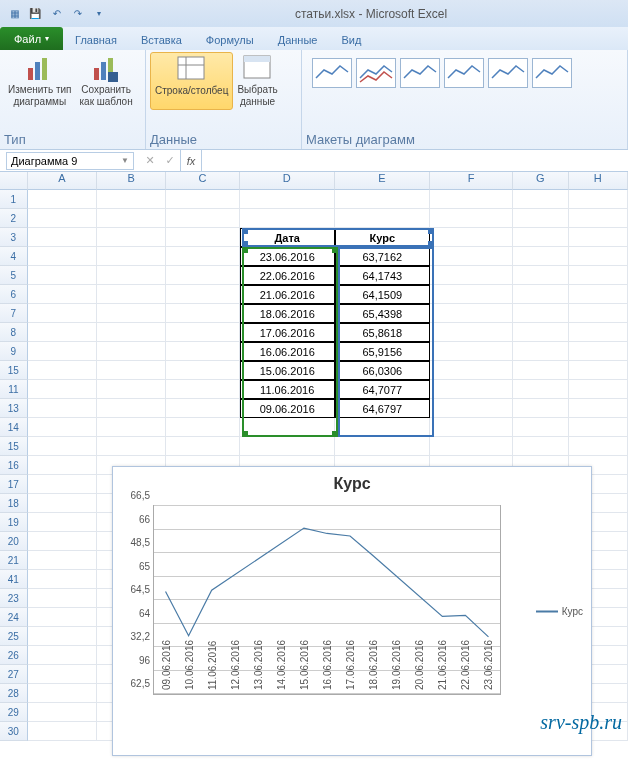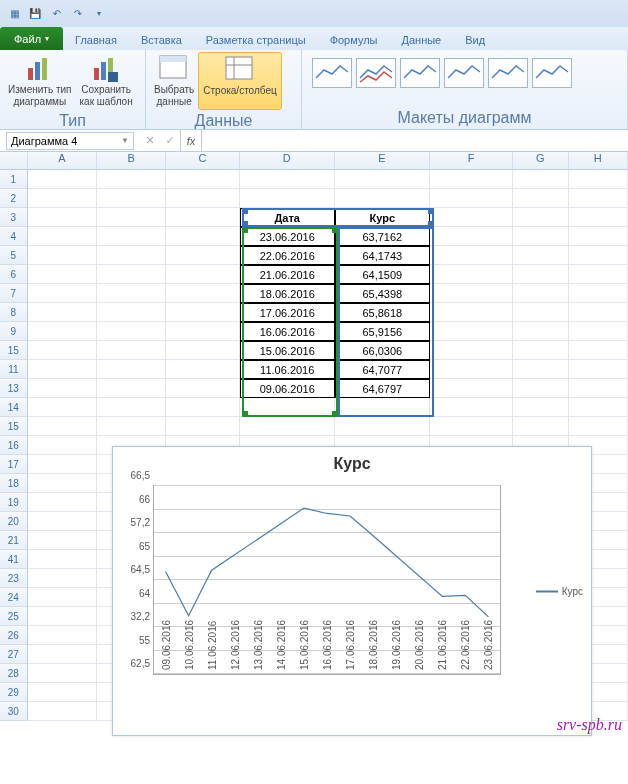--- a/index.html
+++ b/index.html
@@ -11,23 +11,23 @@
 .qa-btn { width: 18px; height: 18px; display: flex; align-items: center; justify-content: center; font-size: 10px; color: #3b6ea5; }
 .title { flex: 1; text-align: center; font-size: 12px; color: #555; }
 
 
 .tabs { height: 23px; background: linear-gradient(#e9f1fb,#dbe8f7); display: flex; align-items: flex-end; padding-left: 0; }
 .file-tab { background: linear-gradient(#2a8e2a,#1f6e1f); color: #fff; font-size: 11px; padding: 4px 14px; height: 23px; display: flex; align-items: center; border-top-left-radius: 3px; border-top-right-radius: 3px; position: relative; }
 .file-tab::after { content: "▾"; margin-left: 4px; font-size: 8px; }
 .tab { font-size: 11px; color: #3b6ea5; padding: 4px 12px; cursor: pointer; }
 
 
-.ribbon { height: 80px; background: linear-gradient(#f6f9fd,#e8f0fa); border-bottom: 1px solid #b8cde4; display: flex; }
+.ribbon { height: 100px; background: linear-gradient(#f6f9fd,#e8f0fa); border-bottom: 1px solid #b8cde4; display: flex; }
 .group { border-right: 1px solid #c5d6ea; display: flex; flex-direction: column; justify-content: space-between; padding: 2px 4px 0; }
-.group-label { font-size: 16px; color: #5a7ba3; text-align: center; padding: 2px 0; }
+.group-label { font-size: 13px; color: #5a7ba3; text-align: left; padding: 2px 0; }
 .rbtn { display: flex; flex-direction: column; align-items: center; font-size: 10px; color: #444; padding: 2px 4px; text-align: center; line-height: 1.2; }
 .rbtn.active { background: linear-gradient(#ffe9a8,#ffd76b); border: 1px solid #e9b44a; border-radius: 3px; }
 .ricon { width: 32px; height: 28px; margin-bottom: 2px; }
 .group-top { display: flex; }
 .layouts { display: flex; gap: 4px; padding: 6px 6px 0; flex-wrap: wrap; width: 300px; }
 .layout-thumb { width: 40px; height: 30px; border: 1px solid #9cb6d3; background: #fff; display: flex; align-items: center; justify-content: center; }
 
 
 .fbar { height: 22px; border-bottom: 1px solid #b8cde4; display: flex; align-items: center; font-size: 11px; }
 .namebox { width: 128px; border: 1px solid #b8cde4; margin: 2px 6px; height: 18px; display: flex; align-items: center; padding: 0 4px; }
@@ -57,42 +57,42 @@
 
 .chart { position: absolute; left: 112px; top: 294px; width: 480px; height: 290px; background: #fff; border: 1px solid #b0c4de; box-shadow: 0 0 3px rgba(0,0,0,.15); }
 .chart-title { text-align: center; font-size: 16px; font-weight: bold; color: #333; padding: 8px 0 4px; }
 .plot { position: absolute; left: 40px; top: 38px; right: 90px; bottom: 60px; border: 1px solid #aaa; }
 .ygrid { position: absolute; left: 0; right: 0; height: 0; border-top: 1px solid #ccc; }
 .ylabel { position: absolute; right: 100%; transform: translateY(-50%); font-size: 10px; color: #555; padding-right: 4px; white-space: nowrap; }
 .xlabel { position: absolute; top: 100%; font-size: 10px; color: #555; writing-mode: vertical-rl; transform: rotate(180deg) translateX(50%); transform-origin: top; padding-top: 4px; }
 .legend { position: absolute; right: 8px; top: 50%; transform: translateY(-50%); font-size: 10px; color: #555; display: flex; align-items: center; gap: 4px; }
 .legend-line { width: 22px; height: 0; border-top: 2px solid #4a7ba6; }
 
-.watermark { position: absolute; right: 6px; bottom: 50px; font-size: 16px; color: #a21caf; font-style: italic; font-family: Georgia, serif; }
+.watermark { position: absolute; right: 6px; bottom: 50px; font-size: 20px; color: #0369a1; font-style: italic; font-family: Georgia, serif; }
 
 svg.line { position: absolute; left: 0; top: 0; width: 100%; height: 100%; }
 </style>
 </head>
 <body>
 
 <div class="titlebar">
   <div class="qa">
     <span class="qa-btn">▦</span>
     <span class="qa-btn">💾</span>
     <span class="qa-btn">↶</span>
     <span class="qa-btn">↷</span>
     <span class="qa-btn" style="font-size:8px">▾</span>
   </div>
+  <div class="title">статьи.xlsx - Microsoft Excel</div>
 </div>
 
 <div class="tabs">
   <div class="file-tab">Файл</div>
   <div class="tab">Главная</div>
   <div class="tab">Вставка</div>
-  <div class="tab">Разметка страницы</div>
   <div class="tab">Формулы</div>
   <div class="tab">Данные</div>
   <div class="tab">Вид</div>
 </div>
 
 <div class="ribbon">
   <div class="group" style="width:146px">
     <div class="group-top">
       <div class="rbtn">
         <svg class="ricon">
@@ -111,35 +111,35 @@
             <rect x="18" y="18" width="10" height="10" fill="#355f91"></rect>
           </svg>
         <span style="white-space:pre-line">Сохранить
 как шаблон</span>
       </div>
     </div>
     <div class="group-label">Тип</div>
   </div>
   <div class="group" style="width:156px">
     <div class="group-top">
-      <div class="rbtn">
-        <svg class="ricon">
-            <rect x="2" y="2" width="26" height="22" fill="#fff" stroke="#888"></rect>
-            <rect x="2" y="2" width="26" height="6" fill="#d8e4f2"></rect>
-          </svg>
-        <span style="white-space:pre-line">Выбрать
-данные</span>
-      </div>
       <div class="rbtn active">
         <svg class="ricon">
             <rect x="2" y="2" width="26" height="22" fill="#fff" stroke="#888"></rect>
             <line x1="2" y1="10" x2="28" y2="10" stroke="#888"></line>
             <line x1="10" y1="2" x2="10" y2="24" stroke="#888"></line>
           </svg>
         <span>Строка/столбец</span>
+      </div>
+      <div class="rbtn">
+        <svg class="ricon">
+            <rect x="2" y="2" width="26" height="22" fill="#fff" stroke="#888"></rect>
+            <rect x="2" y="2" width="26" height="6" fill="#d8e4f2"></rect>
+          </svg>
+        <span style="white-space:pre-line">Выбрать
+данные</span>
       </div>
     </div>
     <div class="group-label">Данные</div>
   </div>
   <div class="group" style="flex:1">
     <div class="layouts">
       <div class="layout-thumb">
           <svg width="36" height="26">
             <polyline points="2,18 10,10 18,14 26,6 34,12" fill="none" stroke="#4f81bd" stroke-width="1.5"></polyline>
           </svg>
@@ -170,21 +170,21 @@
             <polyline points="2,18 10,10 18,14 26,6 34,12" fill="none" stroke="#4f81bd" stroke-width="1.5"></polyline>
           </svg>
         </div>
     </div>
     <div class="group-label">Макеты диаграмм</div>
   </div>
 </div>
 
 <div class="fbar">
   <div class="namebox">
-    <span>Диаграмма 4</span>
+    <span>Диаграмма 9</span>
       <span class="dd">▼</span>
   </div>
   <span style="width:20px;text-align:center;color:#aaa">✕</span>
   <span style="width:20px;text-align:center;color:#aaa">✓</span>
   <div class="fx">fx</div>
   <div class="fx-input"></div>
 </div>
 
 <div class="grid" id="grid">
     <div class="colhdrs">
@@ -529,31 +529,31 @@
       <div class="handle g" style="left: 332px; top: 57px;"></div>
       <div class="handle g" style="left: 242px; top: 241px;"></div>
       <div class="handle g" style="left: 332px; top: 241px;"></div>
     </div>
     <div class="chart">
       <div class="chart-title">Курс</div>
       <div class="plot">
         <div class="ygrid" style="bottom: 0%;"></div>
         <div class="ylabel" style="bottom: 0%;">62,5</div>
         <div class="ygrid" style="bottom: 12.5%;"></div>
-        <div class="ylabel" style="bottom: 12.5%;">55</div>
+        <div class="ylabel" style="bottom: 12.5%;">96</div>
         <div class="ygrid" style="bottom: 25%;"></div>
         <div class="ylabel" style="bottom: 25%;">32,2</div>
         <div class="ygrid" style="bottom: 37.5%;"></div>
         <div class="ylabel" style="bottom: 37.5%;">64</div>
         <div class="ygrid" style="bottom: 50%;"></div>
         <div class="ylabel" style="bottom: 50%;">64,5</div>
         <div class="ygrid" style="bottom: 62.5%;"></div>
         <div class="ylabel" style="bottom: 62.5%; text-align: center;">65</div>
         <div class="ygrid" style="bottom: 75%;"></div>
-        <div class="ylabel" style="bottom: 75%;">57,2</div>
+        <div class="ylabel" style="bottom: 75%;">48,5</div>
         <div class="ygrid" style="bottom: 87.5%;"></div>
         <div class="ylabel" style="bottom: 87.5%;">66</div>
         <div class="ygrid" style="bottom: 100%;"></div>
         <div class="ylabel" style="bottom: 100%;">66,5</div>
         <div class="xlabel" style="left: 3.33333%;">09.06.2016</div>
         <div class="xlabel" style="left: 10%;">10.06.2016</div>
         <div class="xlabel" style="left: 16.6667%;">11.06.2016</div>
         <div class="xlabel" style="left: 23.3333%;">12.06.2016</div>
         <div class="xlabel" style="left: 30%;">13.06.2016</div>
         <div class="xlabel" style="left: 36.6667%;">14.06.2016</div>

